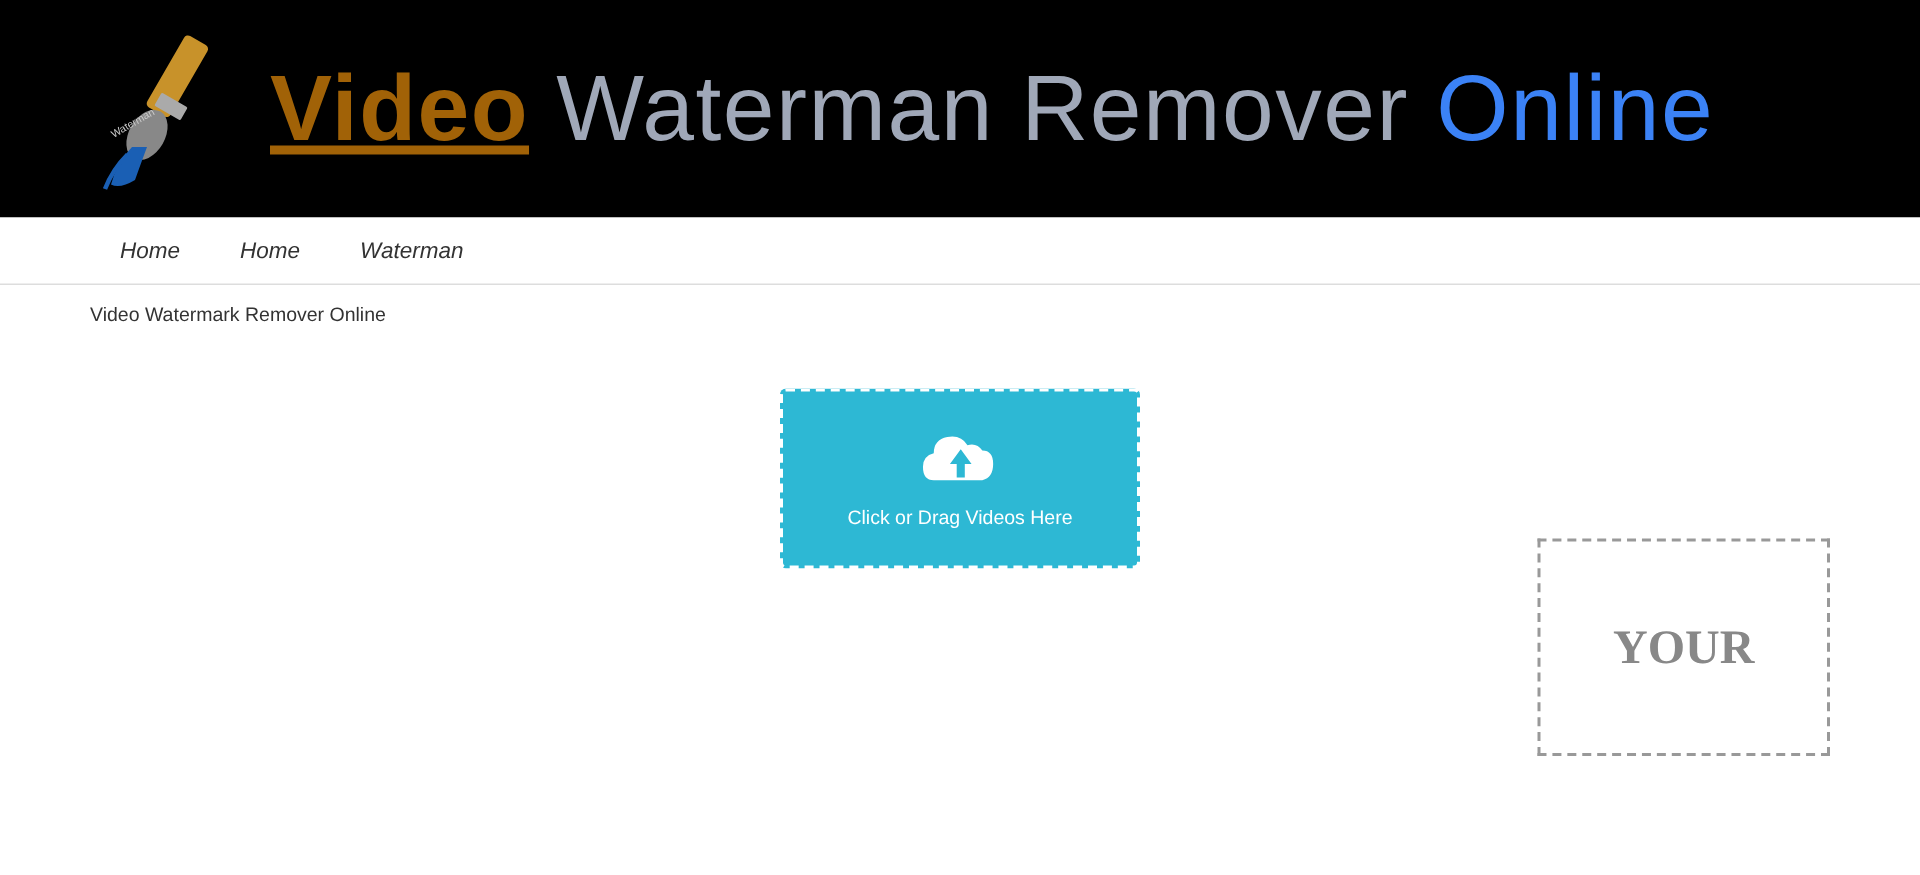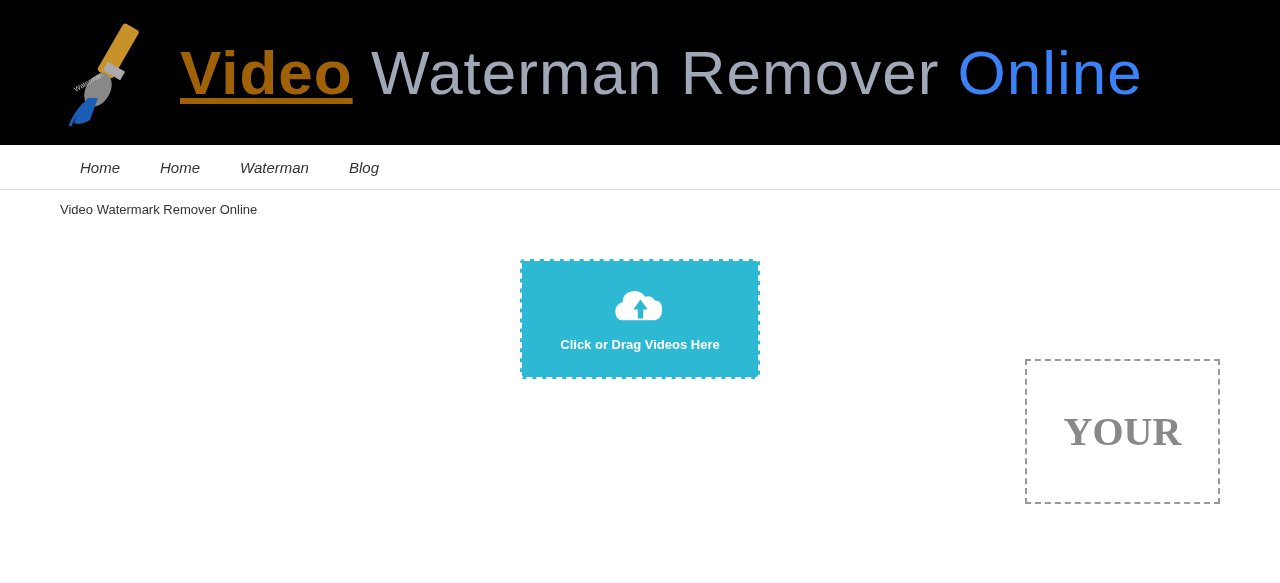--- a/index.html
+++ b/index.html
@@ -117,39 +117,39 @@
 
     .upload-icon-svg {
       width: 55px;
       height: 45px;
       margin-bottom: 6px;
     }
 
     .upload-text {
       color: #fff;
       font-size: 13px;
-      font-weight: 700;
+      font-weight: 400;
       text-align: right;
     }
 
     
     .ad-box {
       position: absolute;
       right: 60px;
       top: 130px;
       width: 195px;
       height: 145px;
       border: 2px dashed #999;
       display: flex;
       align-items: center;
       justify-content: center;
     }
 
     .ad-text {
-      font-size: 40px;
+      font-size: 32px;
       font-weight: 700;
       color: #888;
       text-align: center;
       line-height: 1.3;
       font-family: Georgia, serif;
     }
   </style>
 </head>
 <body>
 
@@ -174,21 +174,20 @@
     <div class="logo-title">
       <span class="video-word">Video</span><span> Waterman Remover </span><span class="online-word">Online</span>
     </div>
   </div>
 </header>
 
 <nav class="navbar">
   <a class="nav-item">Home</a>
   <a class="nav-item">Home</a>
   <a class="nav-item">Waterman</a>
-  <a class="nav-item">Blog</a>
 </nav>
 
 <div class="breadcrumb-bar">
   <span>Video Watermark Remover Online</span>
 </div>
 
 <div class="main-content">
 
   <div class="upload-area">
 

